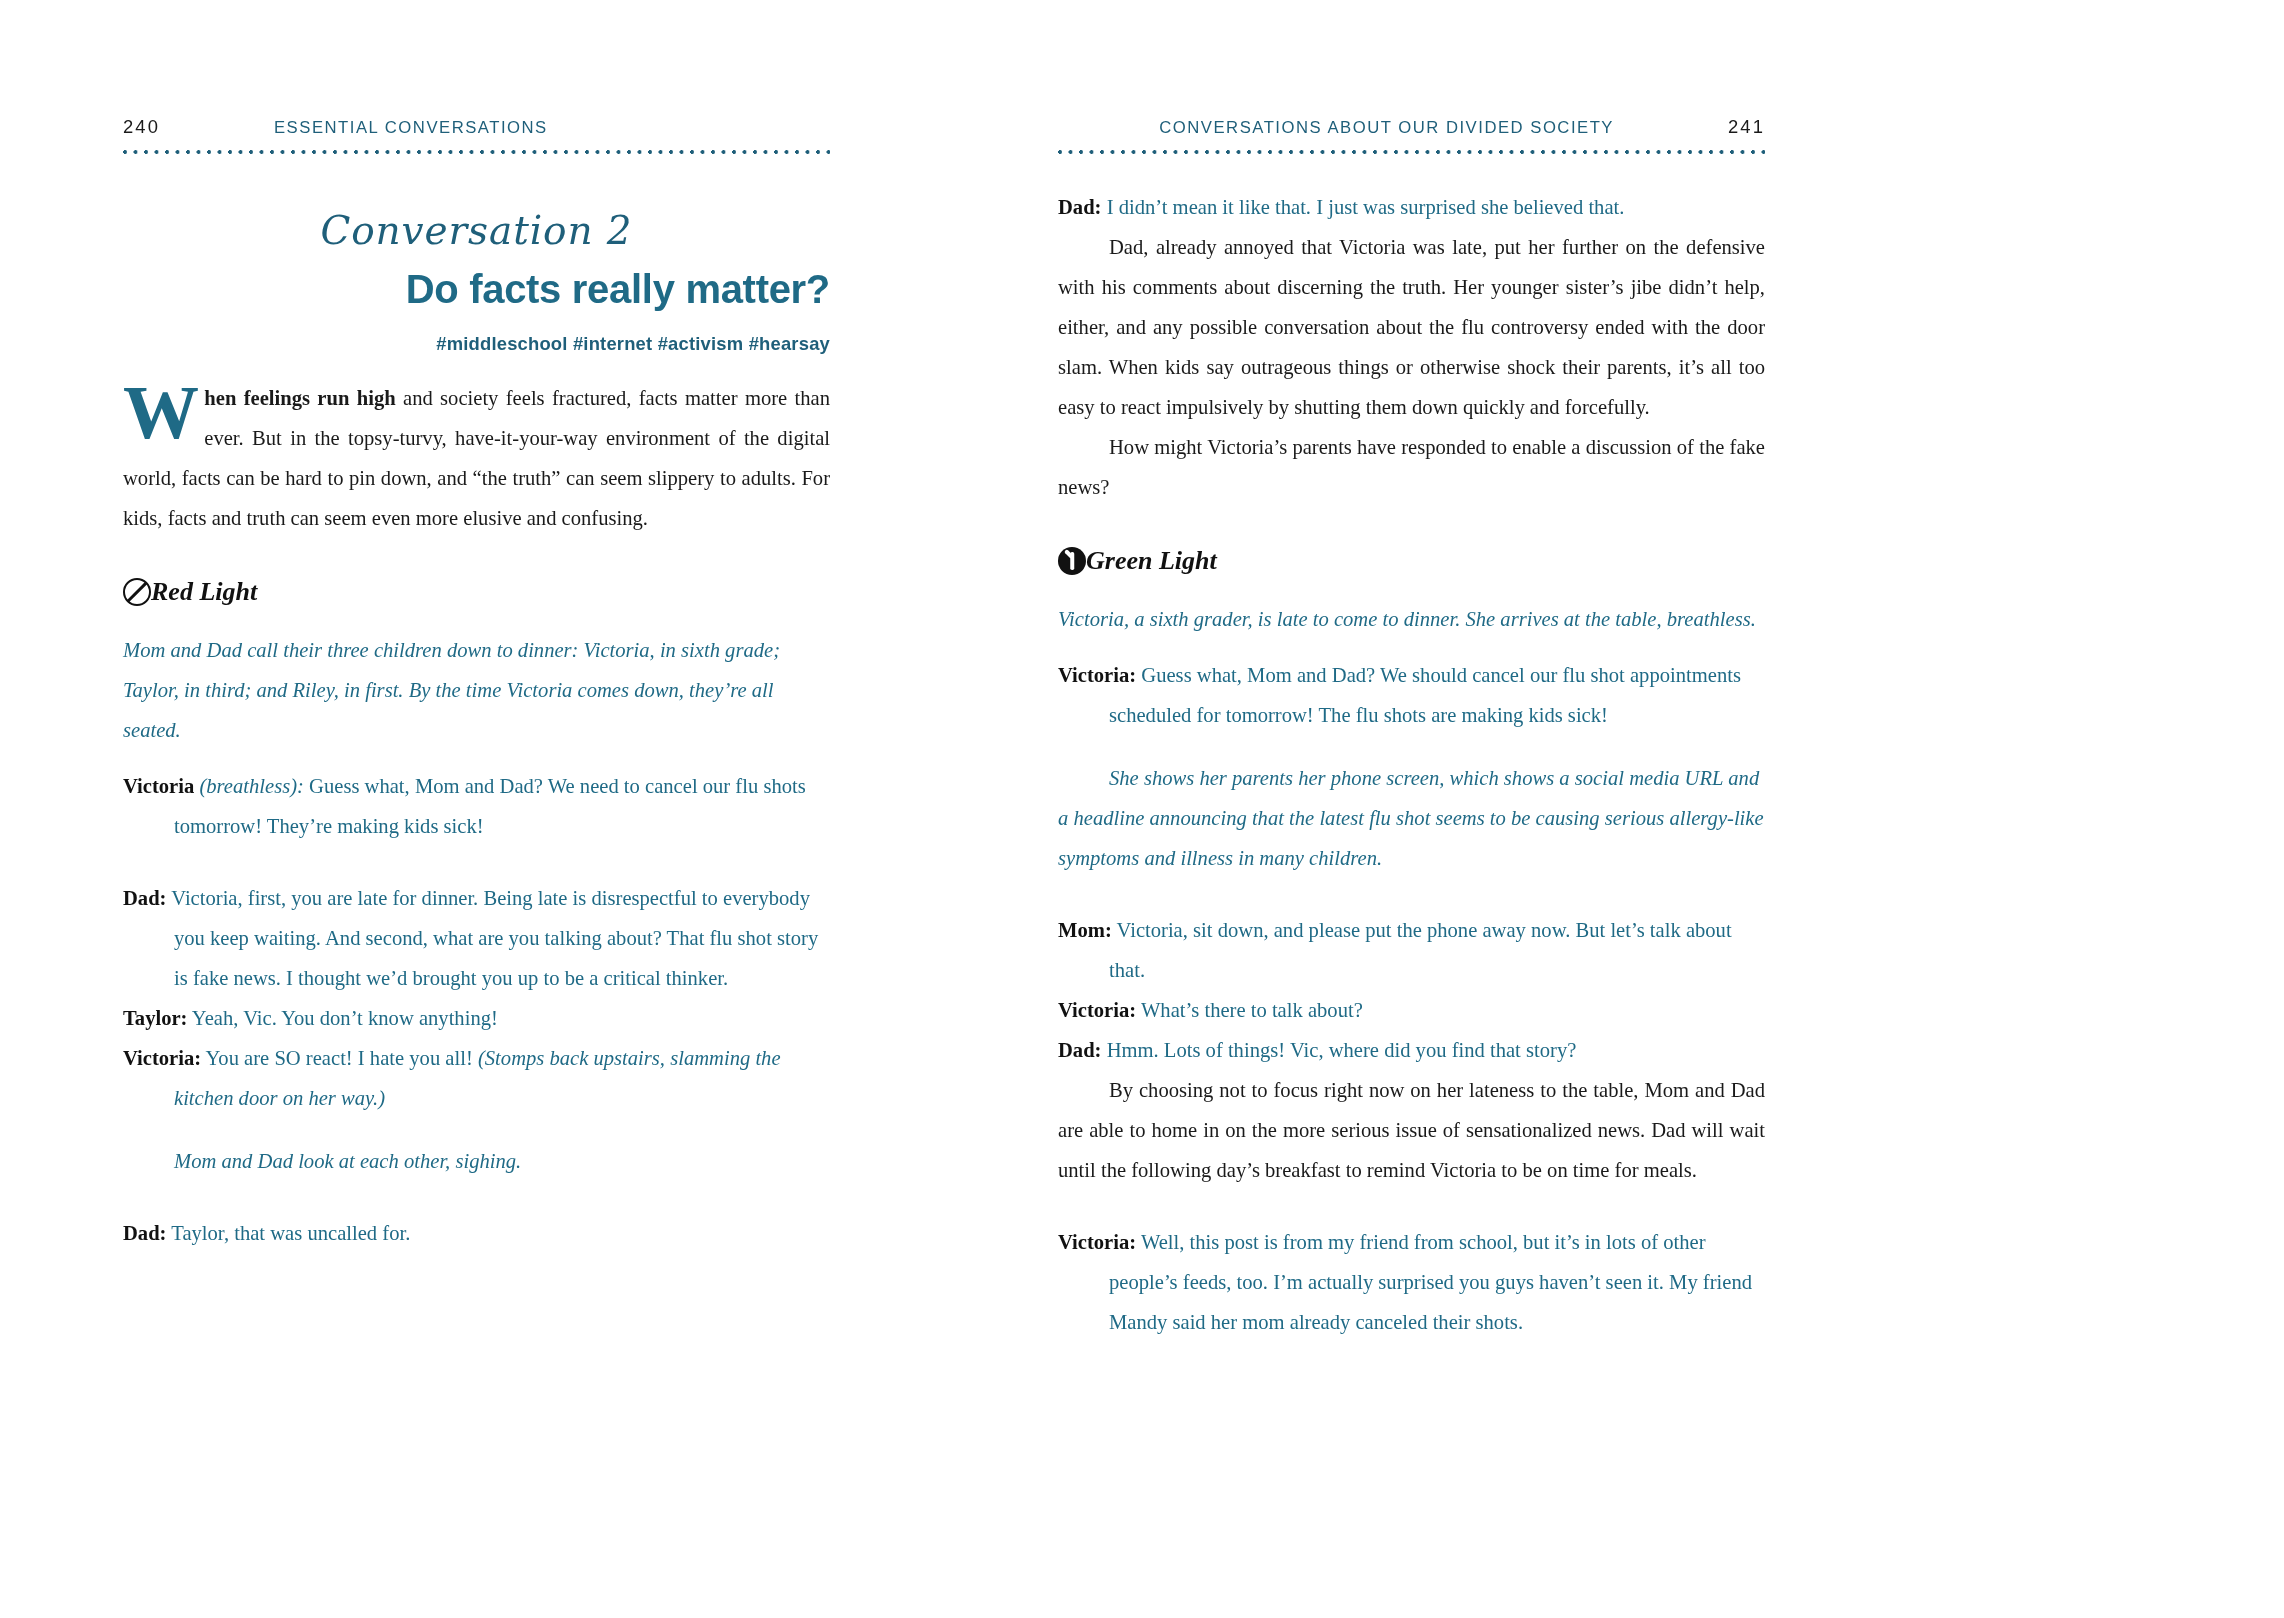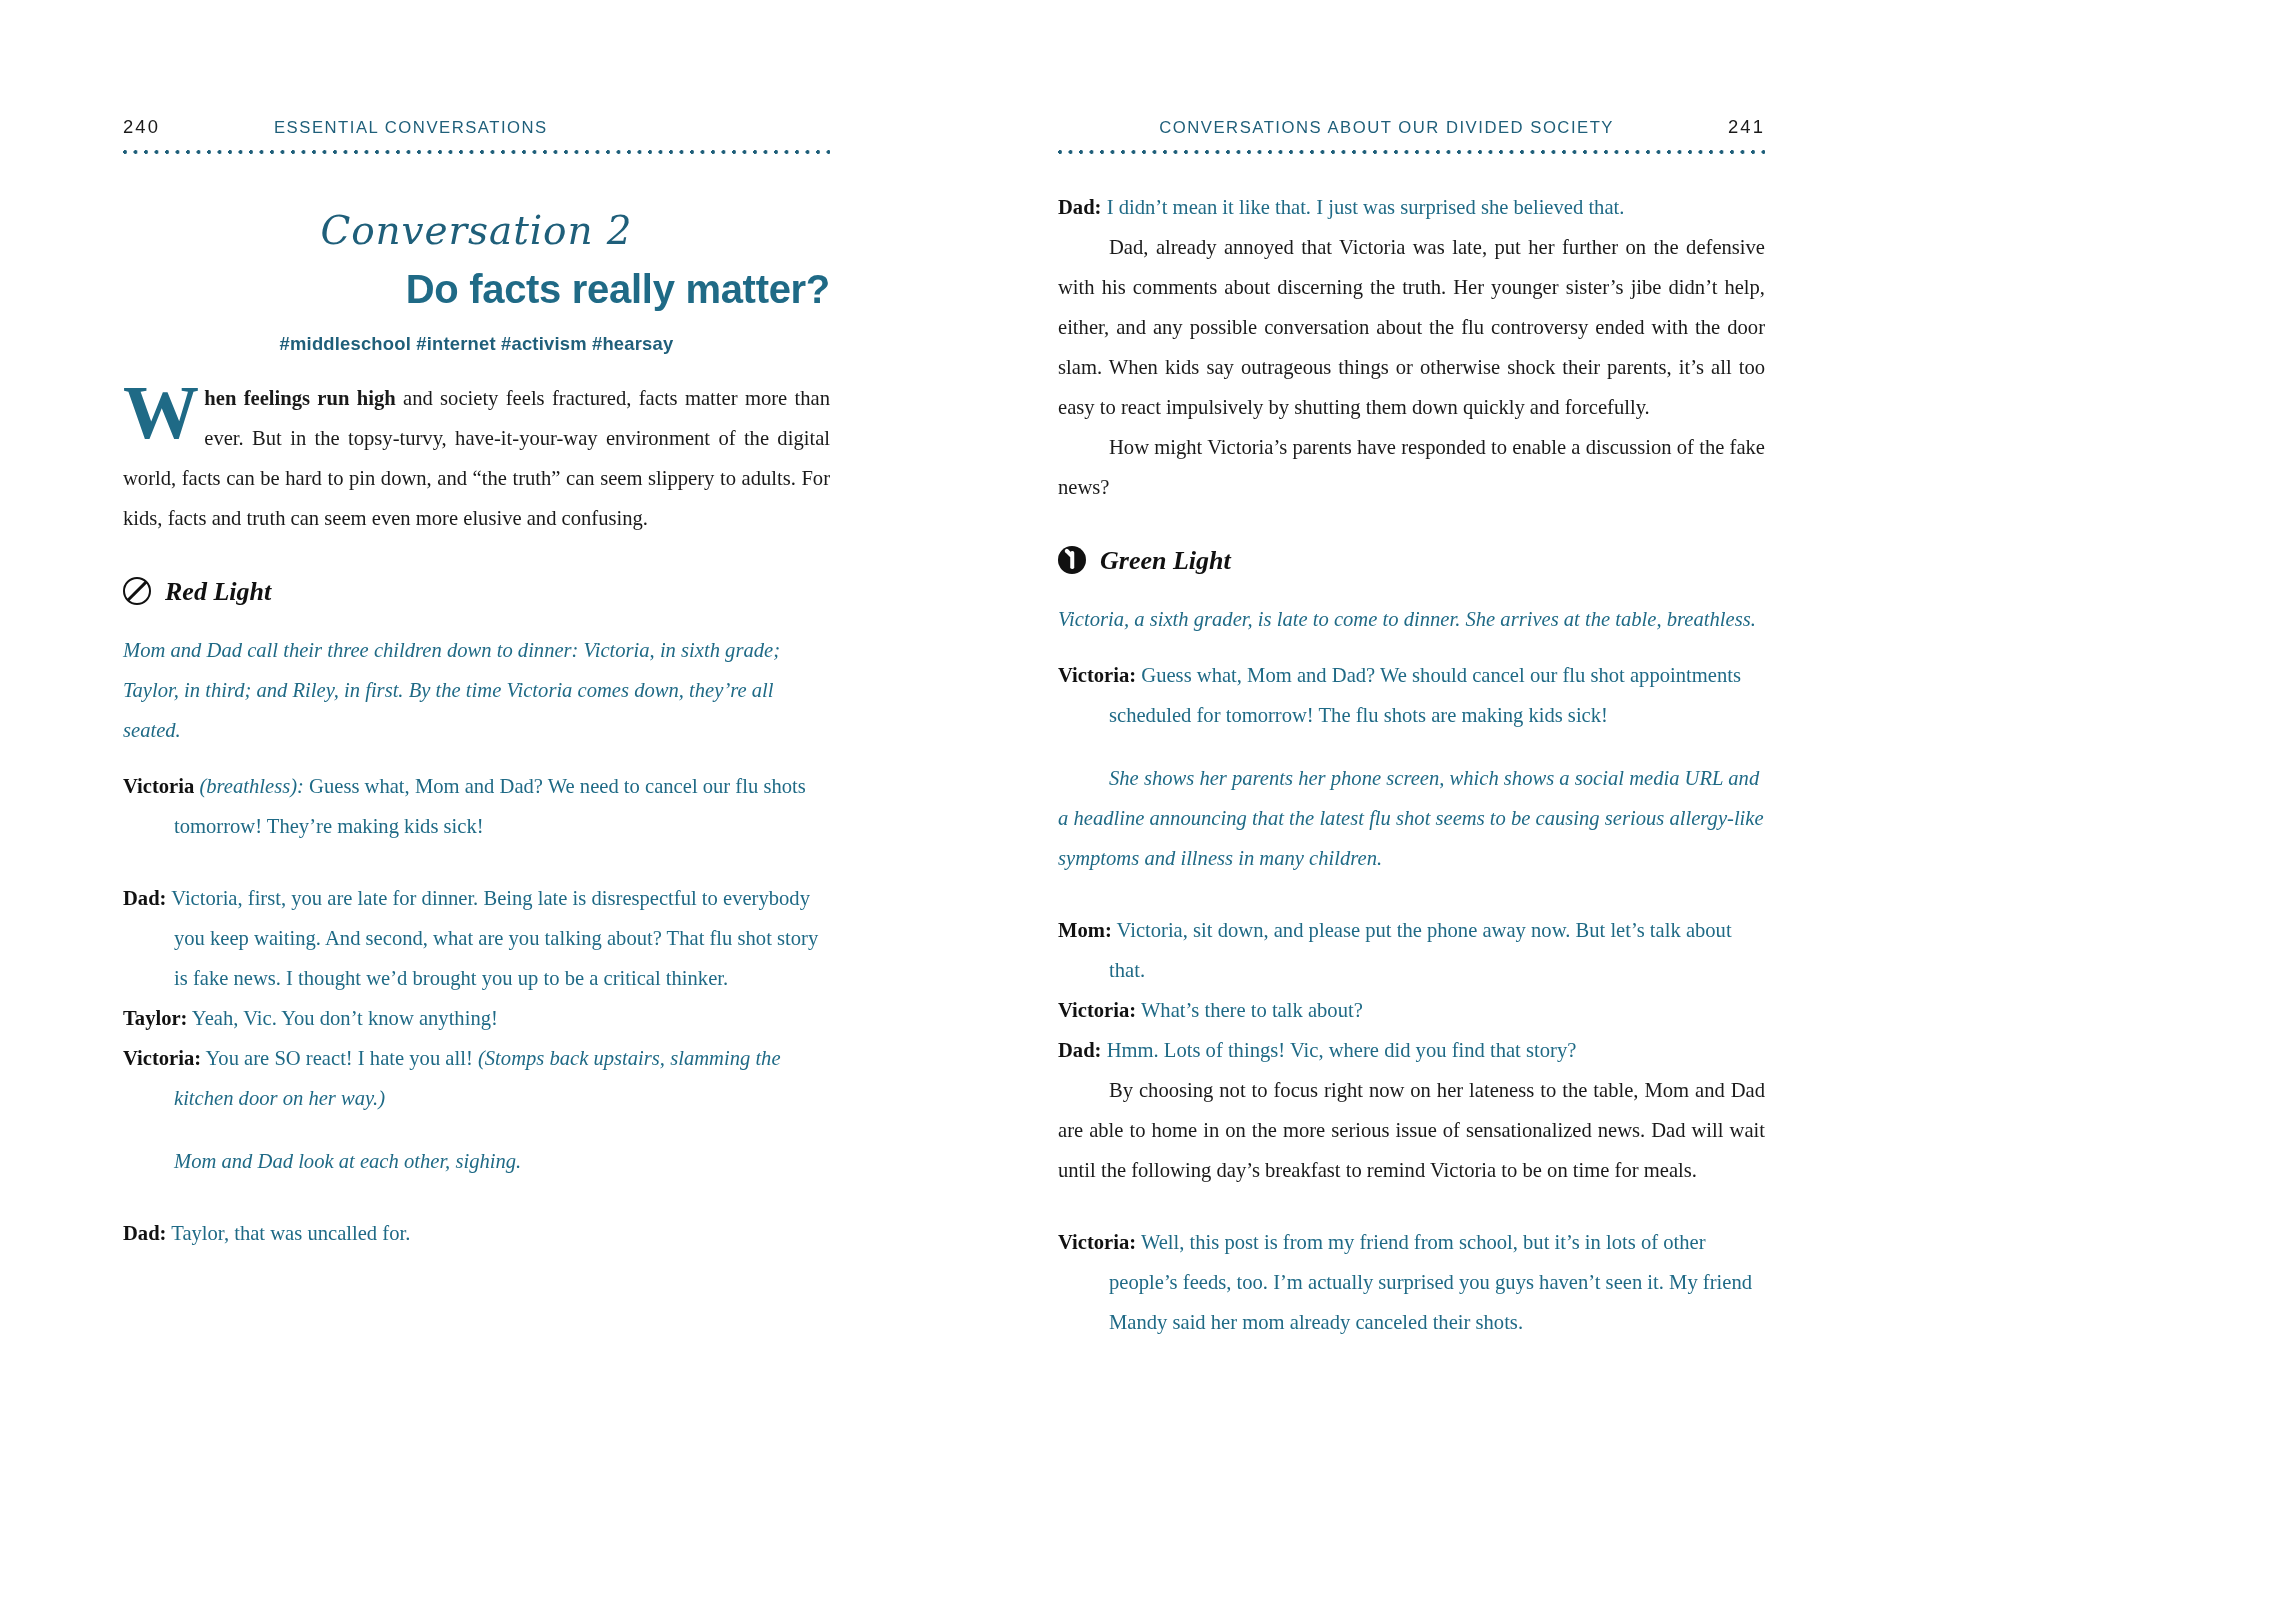--- a/index.html
+++ b/index.html
@@ -74,21 +74,21 @@
     margin-top: 14px;
     text-align: right;
     font-family: Liberation Sans, sans-serif;
     font-weight: bold;
     font-size: 40px;
     color: #1f6a86;
     letter-spacing: -0.3px;
   }
   .hashtags {
     margin-top: 21px;
-    text-align: center;
+    text-align: right;
     font-family: "Liberation Sans", sans-serif;
     font-weight: bold;
     font-size: 18.4px;
     color: #1f5f7a;
     letter-spacing: 0.2px;
   }
 
   
   p {
     margin: 0;
@@ -107,22 +107,21 @@
     line-height: 63px;
     font-weight: bold;
     color: #1f6a86;
     padding-right: 5.3px;
     margin-top: 3.5px;
   }
   .intro .lead { font-weight: bold; }
 
   .light-head {
     display: flex;
-    align-items: flex-start;
-    gap: 14px;
+    align-items: center;
     margin-top: 39px;
   }
   .light-head .lbl {
     font-family: "Liberation Serif", serif;
     font-weight: bold;
     font-style: italic;
     font-size: 26px;
     color: #111;
   }
   .icon-circle {

